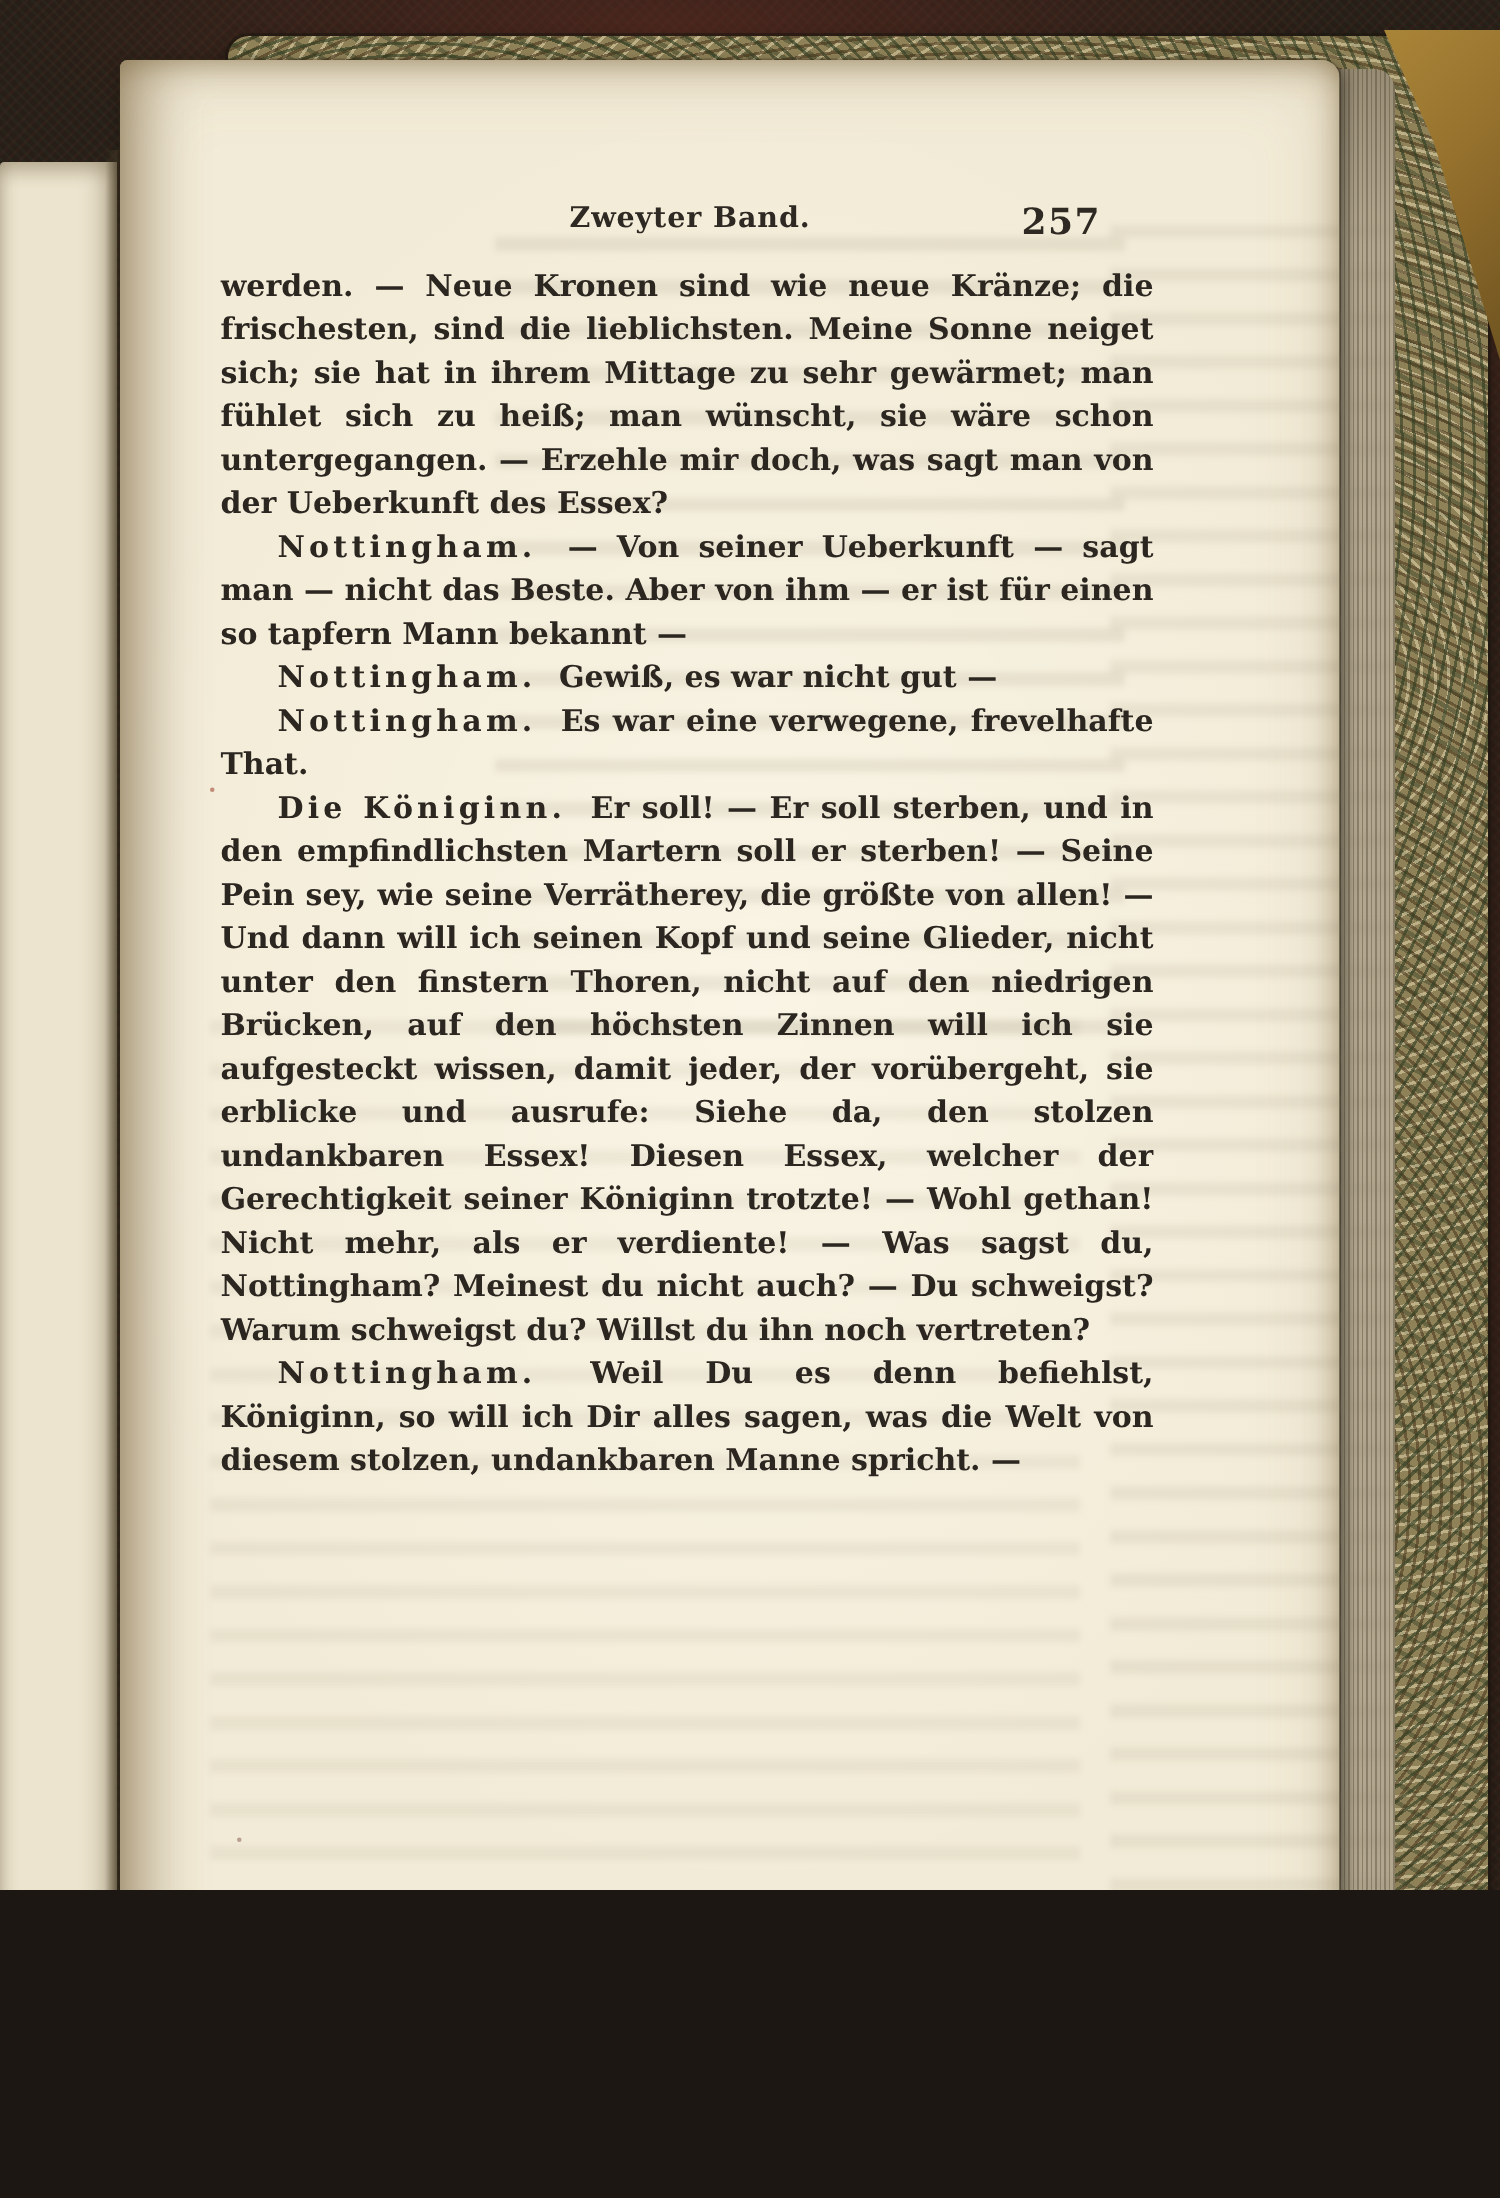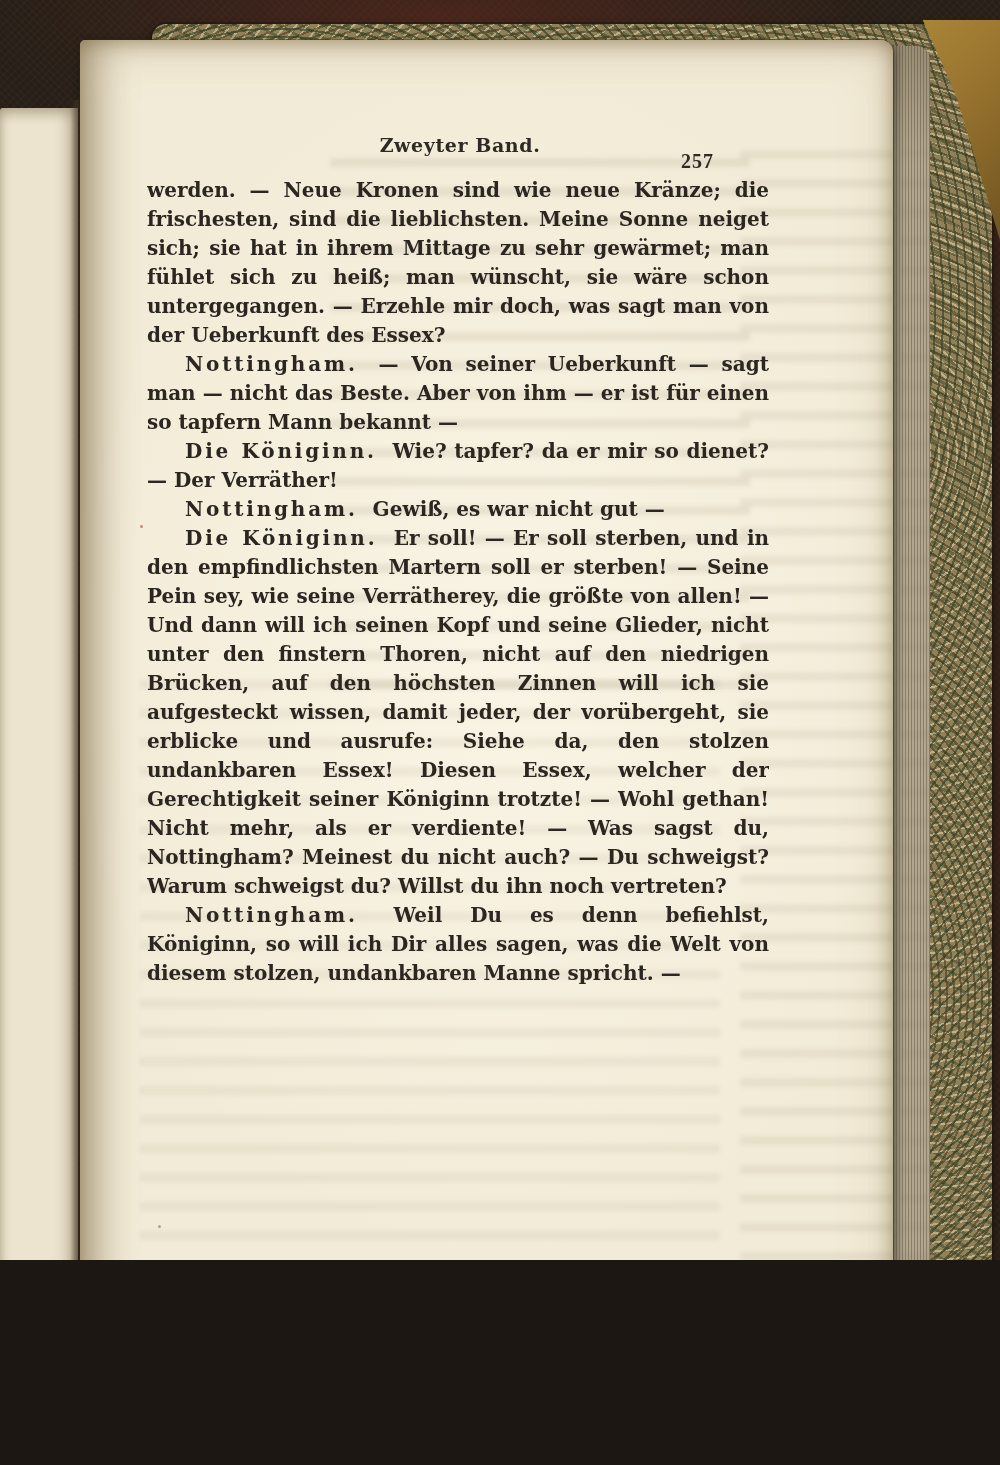--- a/index.html
+++ b/index.html
@@ -76,22 +76,22 @@
 
   .specks{position:absolute;left:60px;top:485px;width:3px;height:3px;border-radius:50%;
     background:rgba(155,60,40,.55);
     box-shadow:600px -160px 0 rgba(150,60,40,.4), 430px 790px 0 rgba(140,55,40,.5),
       18px 700px 0 rgba(100,45,32,.4), 560px 760px 0 1px rgba(160,110,60,.45),
       250px 980px 0 rgba(120,50,36,.35);}
 
   
   .running-head{position:absolute;left:250px;top:94px;width:260px;text-align:center;
     font-size:19px;font-weight:bold;color:#2e2922;letter-spacing:.6px;}
-  .page-number{position:absolute;left:601px;top:110px;font-size:20px;font-weight:bold;
-    color:#2e2922;letter-spacing:1px;font-family:Liberation Serif, serif;}
+  .page-number{position:absolute;left:601px;top:93px;font-size:24px;font-weight:bold;
+    color:#2e2922;letter-spacing:1px;}
   .text-block{position:absolute;left:67px;top:136px;width:622px;height:1088px;overflow:hidden;
     font-size:20px;line-height:29px;font-weight:bold;color:#2b2620;text-align:justify;}
   .para{margin:0;text-indent:38px;}
   .para.opening{text-indent:0;}
   .speaker{letter-spacing:.14em;margin-right:8px;}
   .footer-signature{position:absolute;left:84px;top:1228px;font-size:15px;font-weight:bold;
     color:#332d26;letter-spacing:.3px;text-align:right;}
   .sheet-number{position:absolute;left:476px;top:1226px;font-size:20px;font-weight:bold;
     color:#2e2922;letter-spacing:4px;}
   .stain{position:absolute;left:660px;top:1352px;width:36px;height:26px;border-radius:50%;
@@ -116,22 +116,22 @@
     <div class="ghost g3"></div>
     <div class="specks"></div>
     <div class="stain"></div>
 
     <div class="running-head">Zweyter Band.</div>
     <div class="page-number">257</div>
 
     <div class="text-block">
         <p class="para opening">werden. — Neue Kronen sind wie neue Kränze; die frischesten, sind die lieblichsten. Meine Sonne neiget sich; sie hat in ihrem Mittage zu sehr gewärmet; man fühlet sich zu heiß; man wünscht, sie wäre schon untergegangen. — Erzehle mir doch, was sagt man von der Ueberkunft des Essex?</p>
         <p class="para"><span class="speaker">Nottingham.</span> — Von seiner Ueberkunft — sagt man — nicht das Beste. Aber von ihm — er ist für einen so tapfern Mann bekannt —</p>
-        <p class="para"><span class="speaker">Die Königinn.</span> Wie? tapfer? da er mir so dienet? — Der Verräther!</p>
         <p class="para"><span class="speaker">Nottingham.</span> Gewiß, es war nicht gut —</p>
+        <p class="para"><span class="speaker">Nottingham.</span> Es war eine verwegene, frevelhafte That.</p>
         <p class="para"><span class="speaker">Die Königinn.</span> Er soll! — Er soll sterben, und in den empfindlichsten Martern soll er sterben! — Seine Pein sey, wie seine Verrätherey, die größte von allen! — Und dann will ich seinen Kopf und seine Glieder, nicht unter den finstern Thoren, nicht auf den niedrigen Brücken, auf den höchsten Zinnen will ich sie aufgesteckt wissen, damit jeder, der vorübergeht, sie erblicke und ausrufe: Siehe da, den stolzen undankbaren Essex! Diesen Essex, welcher der Gerechtigkeit seiner Königinn trotzte! — Wohl gethan! Nicht mehr, als er verdiente! — Was sagst du, Nottingham? Meinest du nicht auch? — Du schweigst? Warum schweigst du? Willst du ihn noch vertreten?</p>
         <p class="para"><span class="speaker">Nottingham.</span> Weil Du es denn befiehlst, Königinn, so will ich Dir alles sagen, was die Welt von diesem stolzen, undankbaren Manne spricht. —</p>
       </div>
 
     <div class="footer-signature">Lessings Werke VII.</div>
     <div class="sheet-number">17</div>
   </div>
 </div>
 
 </body></html>

